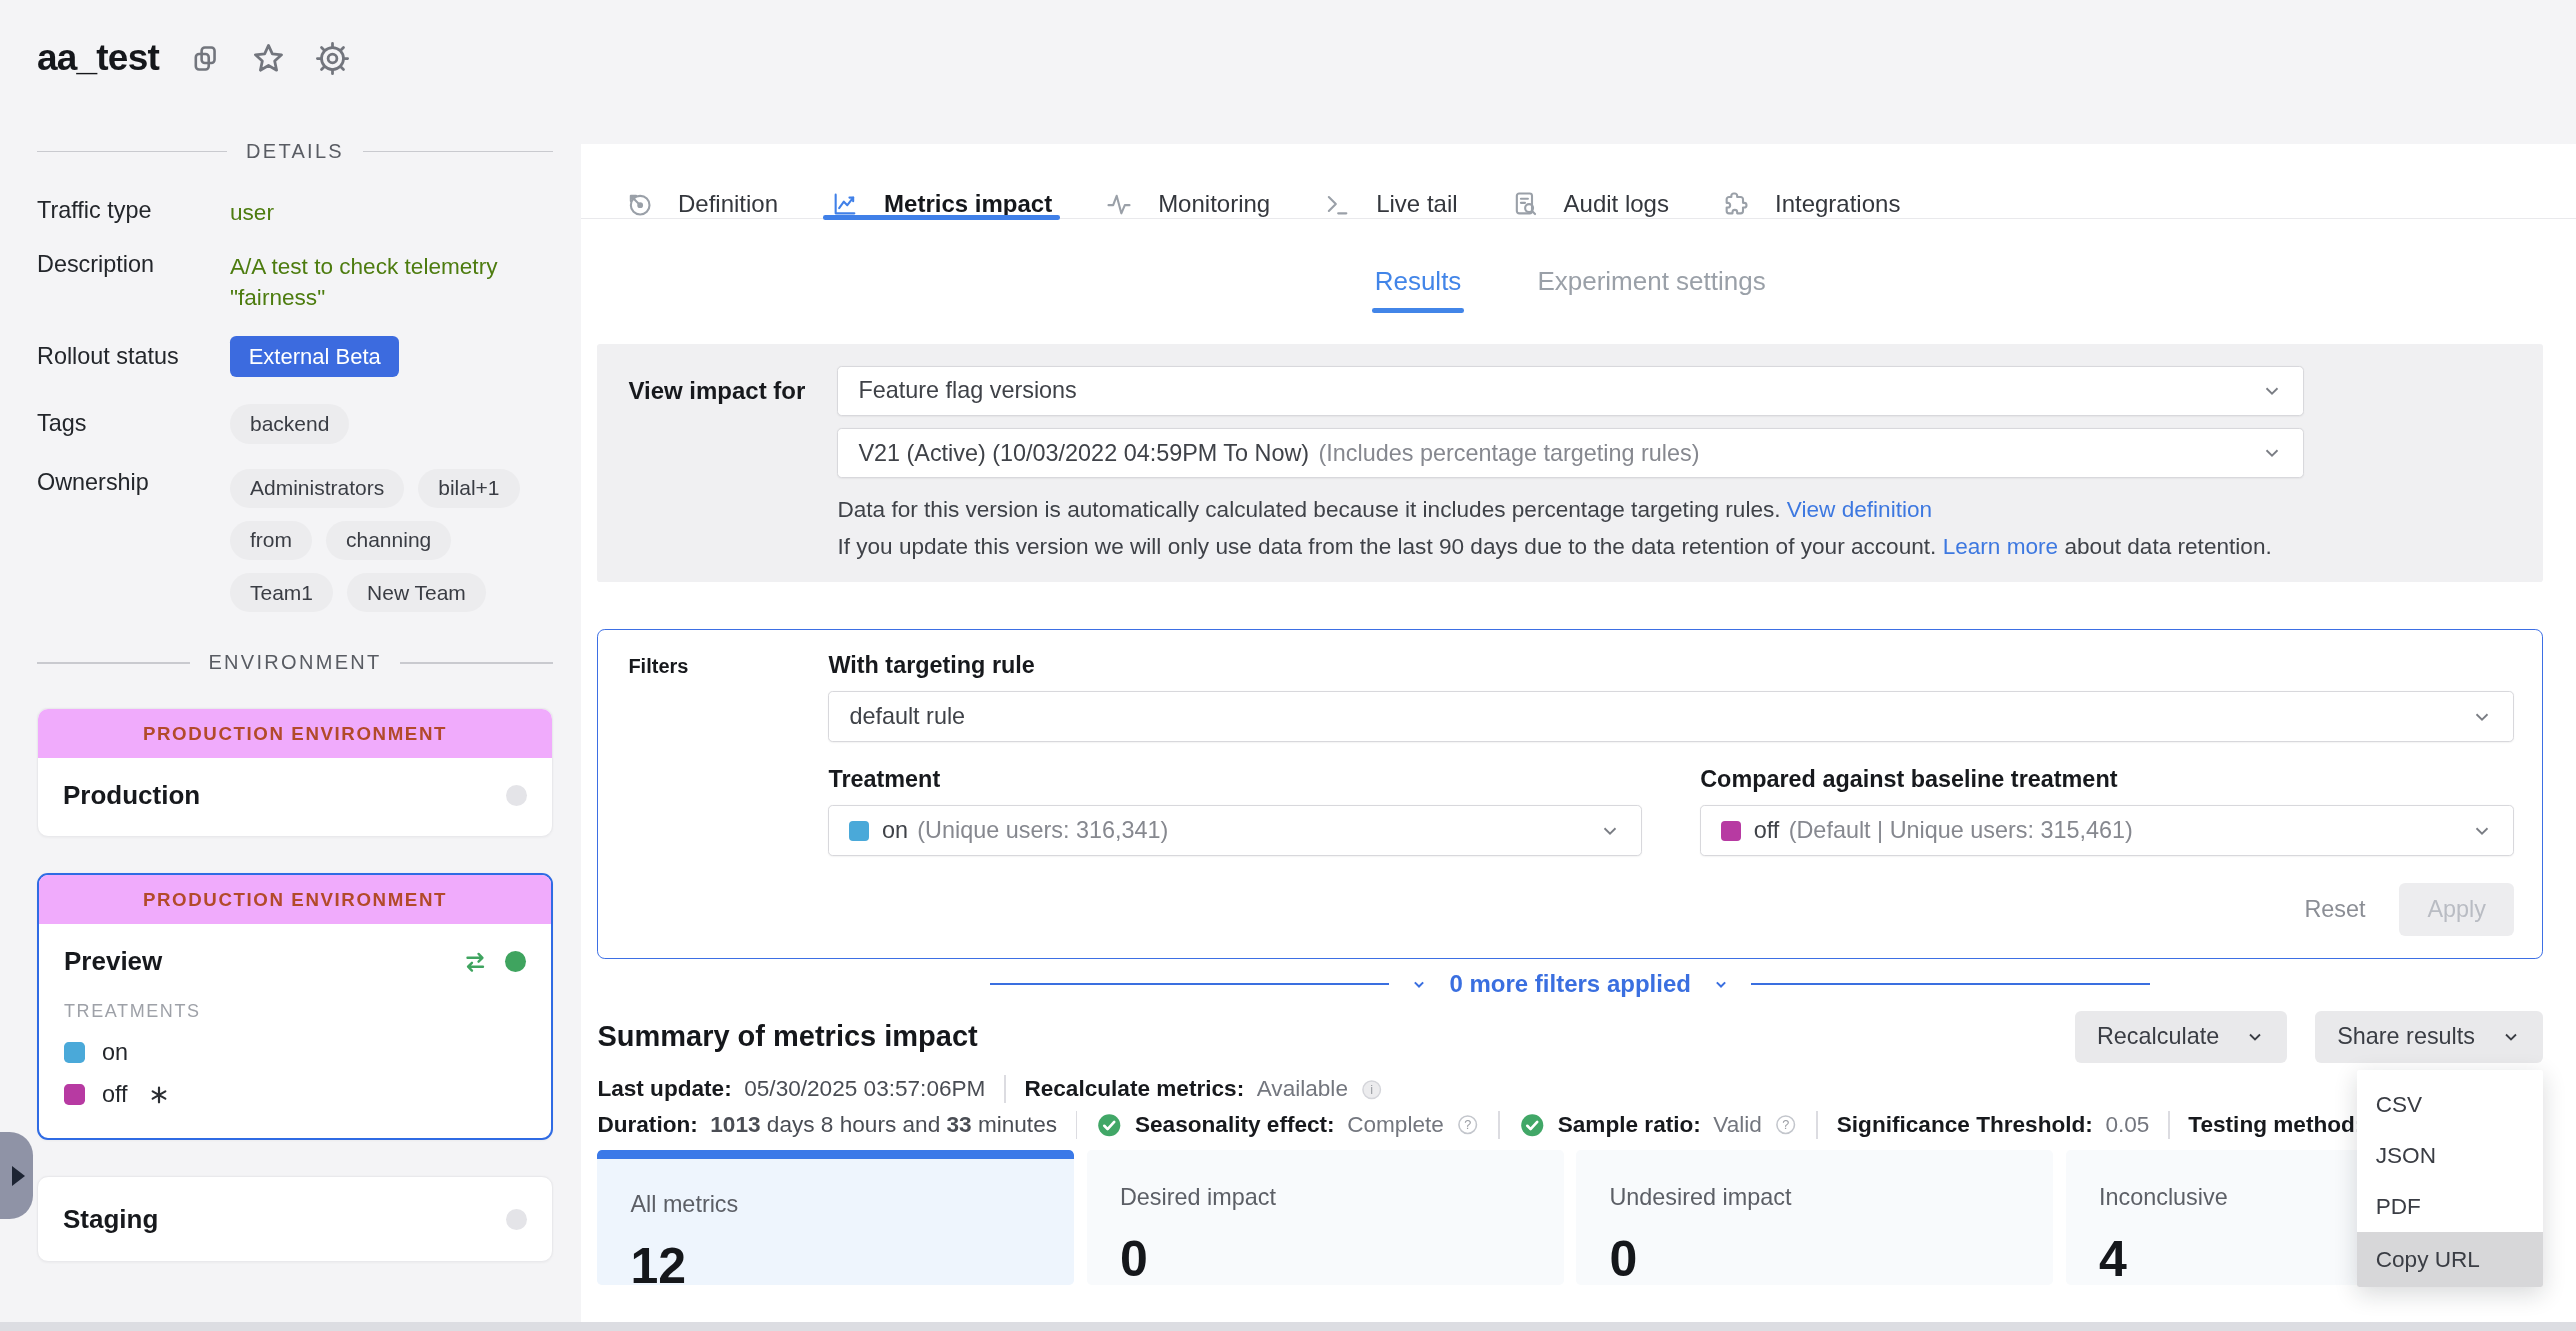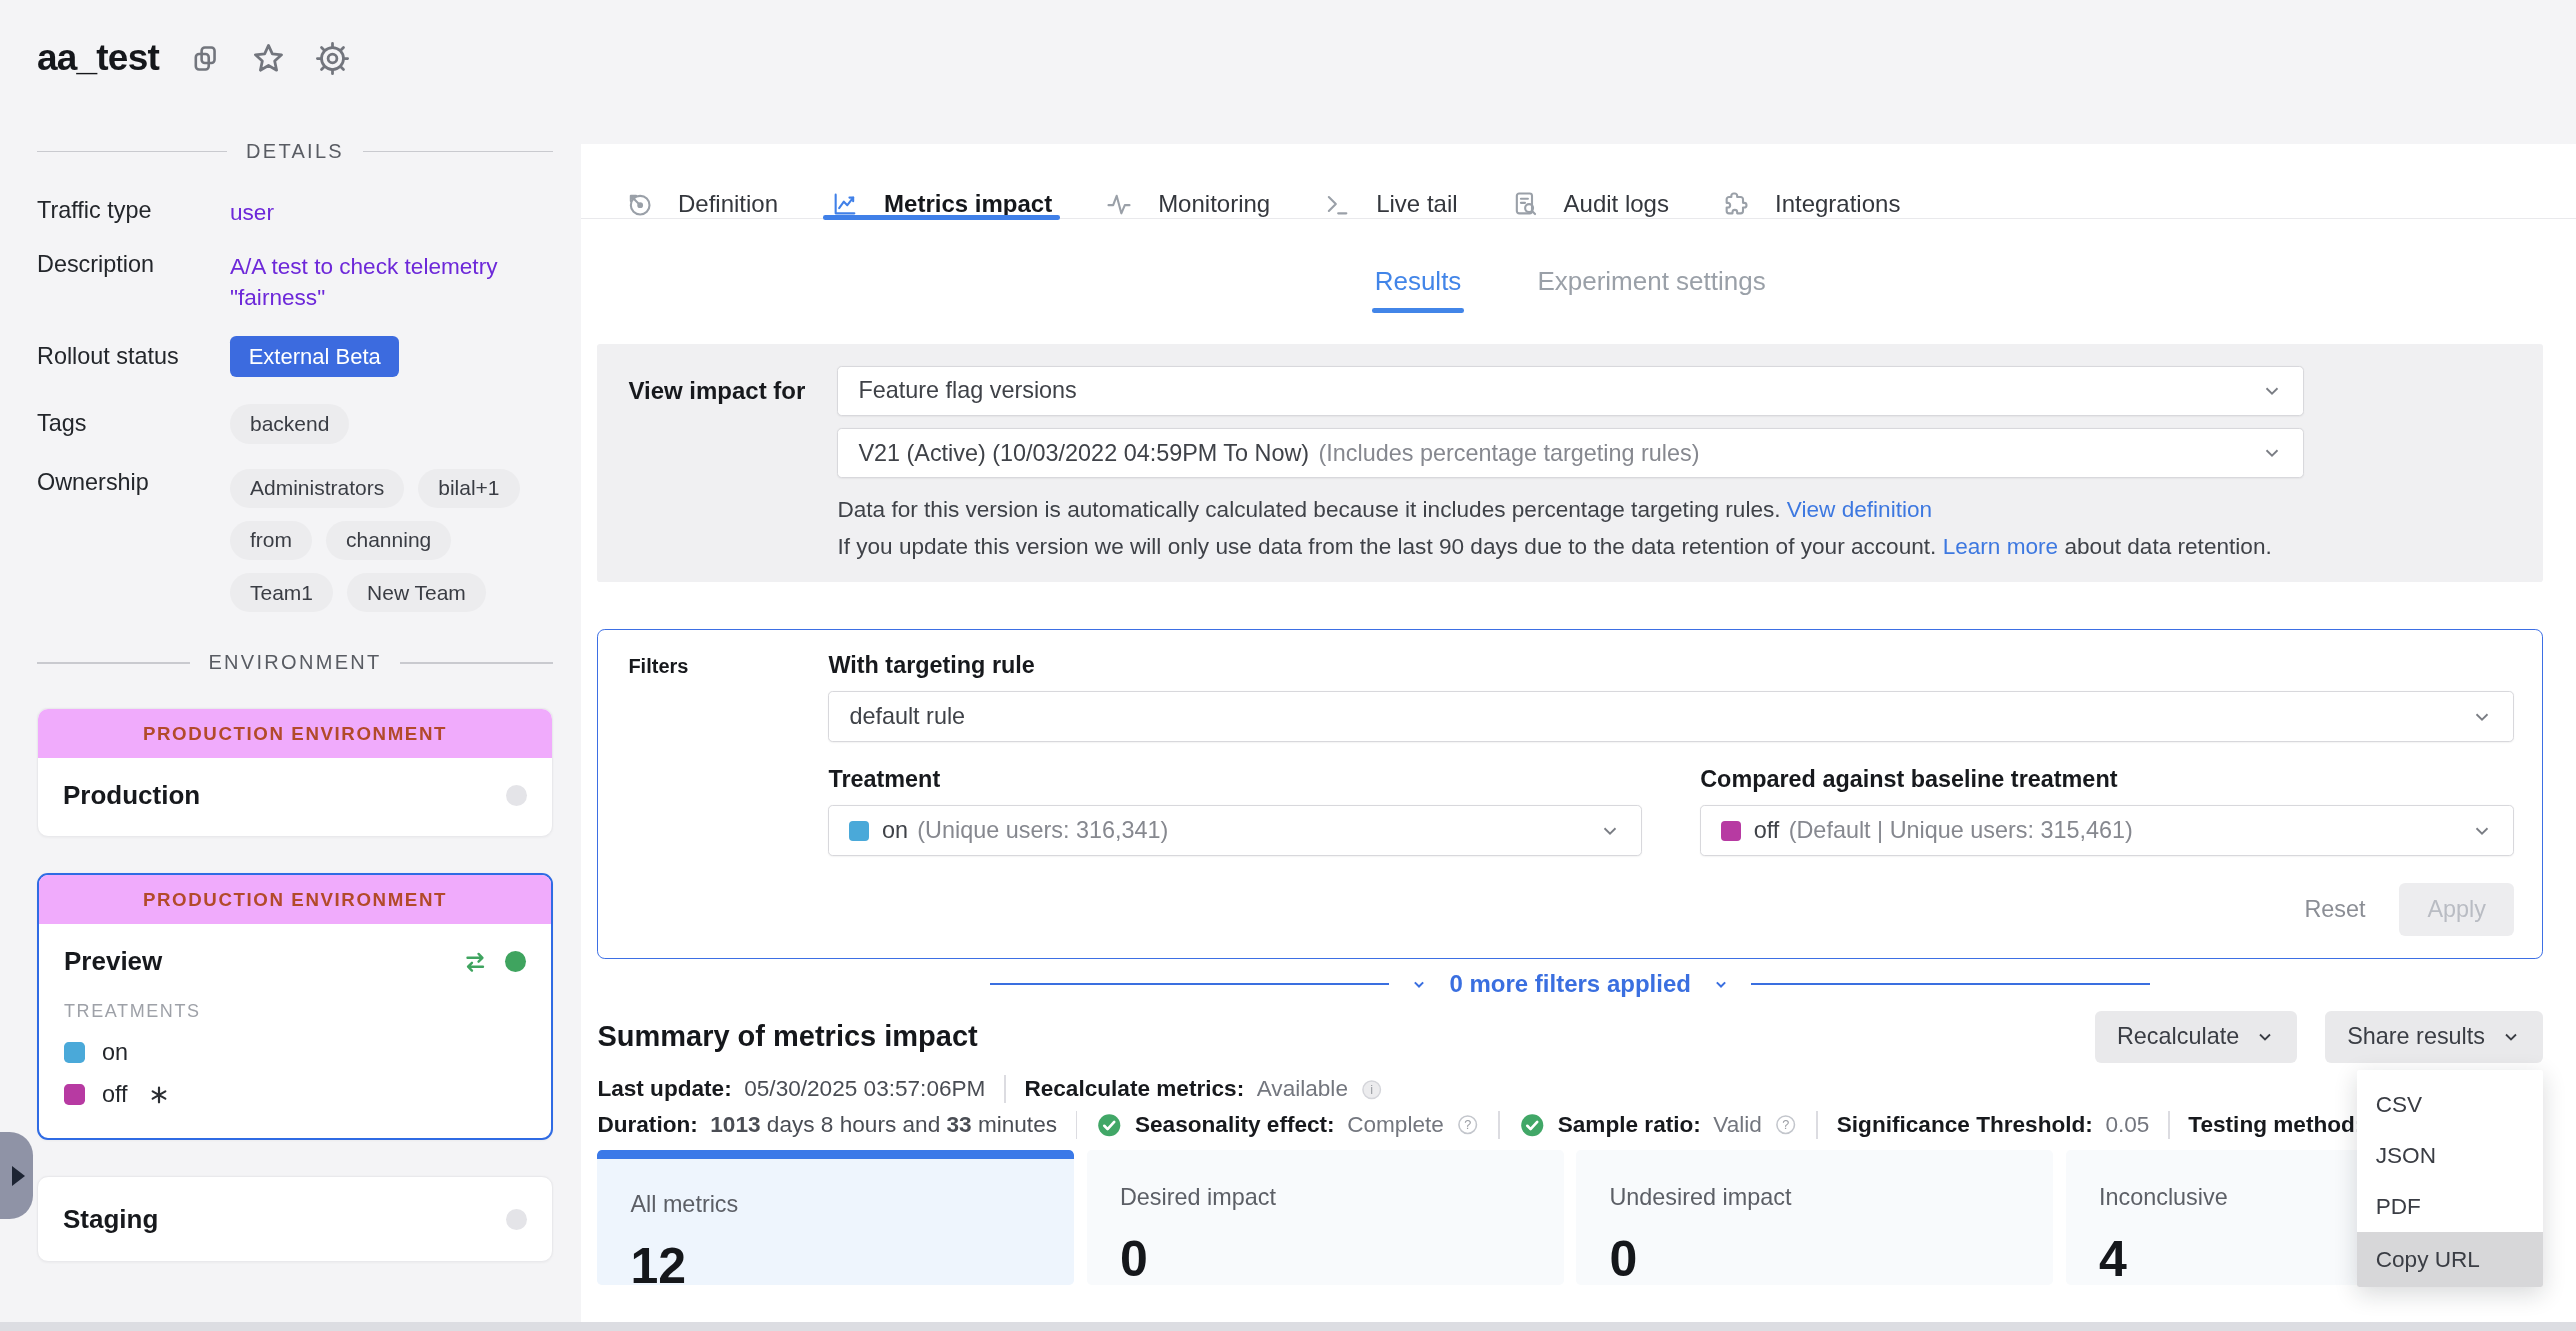--- a/index.html
+++ b/index.html
@@ -13,21 +13,21 @@
   .page-title{font-size:37px;font-weight:bold;color:#15171b;letter-spacing:-0.8px;}
   .icon-btn{display:flex;align-items:center;cursor:pointer;}
   .icon-btn svg{stroke:#72757d;fill:none;stroke-width:2;stroke-linecap:round;stroke-linejoin:round;}
 
   .section-divider{display:flex;align-items:center;gap:18.7px;margin:0 0 34px 0;}
   .section-divider::before,.section-divider::after{content:"";flex:1;height:1.6px;background:#c9cacf;}
   .section-divider span{font-size:20px;color:#595c63;letter-spacing:2.3px;}
 
   .drow{display:flex;margin-bottom:22px;}
   .dlabel{width:193px;flex-shrink:0;font-size:23.4px;color:#23262b;}
-  .dvalue{font-size:22.6px;color:#6d28d9;line-height:1.4;}
+  .dvalue{font-size:22.6px;color:#4d7c0f;line-height:1.4;}
   .badge{display:inline-block;background:#3c6bdf;color:#fff;font-size:22px;padding:7.8px 18.7px;border-radius:6.2px;}
   .pills{display:flex;flex-wrap:wrap;gap:12.5px 14px;}
   .pill{background:#ececee;border-radius:779px;padding:7.8px 20px;font-size:21px;color:#3a3d44;white-space:nowrap;}
 
   .env-divider{margin-top:39px;align-items:center;}
   .env-card{background:#fff;border:0.8px solid #e9e9ec;border-radius:11px;margin-bottom:36px;overflow:hidden;
             box-shadow:0 0.8px 2.3px rgba(20,22,28,.04);cursor:pointer;}
   .env-card.selected{border:2.3px solid #2f6be4;}
   .env-banner{height:49px;background:#f0abfc;color:#b24a2a;font-weight:bold;font-size:18.7px;letter-spacing:1.6px;
               display:flex;align-items:center;justify-content:center;}
@@ -89,21 +89,21 @@
   .apply-btn{background:#ededef;color:#b9bcc3;font-size:23.4px;padding:13.3px 28px;border-radius:6.2px;cursor:default;}
 
   .more-filters{display:flex;align-items:center;justify-content:center;margin-top:11px;color:#3a6fe0;gap:20px;}
   .mf-line{width:399px;height:1.6px;background:#3a6fe0;}
   .more-filters .label{font-size:24px;font-weight:bold;}
   .more-filters svg{stroke:#3a6fe0;fill:none;stroke-width:2.4;}
 
   .summary-header{display:flex;align-items:center;margin-top:12.5px;}
   .summary-title{flex:1;font-size:29px;font-weight:bold;color:#15171b;}
   .gray-btn{background:#e9e9eb;border-radius:6.2px;font-size:23.4px;color:#3a3d44;padding:12.5px 22px;
-            display:flex;align-items:center;gap:16px;cursor:pointer;}
+            display:flex;align-items:center;gap:26px;cursor:pointer;}
   .gray-btn svg{stroke:#3a3d44;fill:none;stroke-width:2.2;}
   .share-wrap{position:relative;margin-left:28px;}
   .share-menu{position:absolute;top:59px;right:0;width:186px;background:#fff;border-radius:2.3px;z-index:30;
               box-shadow:0 6.2px 23.4px rgba(20,22,28,.16);padding-top:9.4px;overflow:hidden;}
   .share-menu .item{height:51px;display:flex;align-items:center;padding-left:18.7px;font-size:22.6px;color:#3a3d44;cursor:pointer;}
   .share-menu .item.hover{background:#d7d7d9;height:55px;}
 
   .meta-line{display:flex;align-items:center;margin-top:12.5px;font-size:22.6px;color:#3f4248;gap:12.5px;flex-wrap:nowrap;}
   .meta-line .lab{font-weight:bold;color:#17191d;white-space:nowrap;}
   .meta-line .val{color:#4a4d54;white-space:nowrap;}

